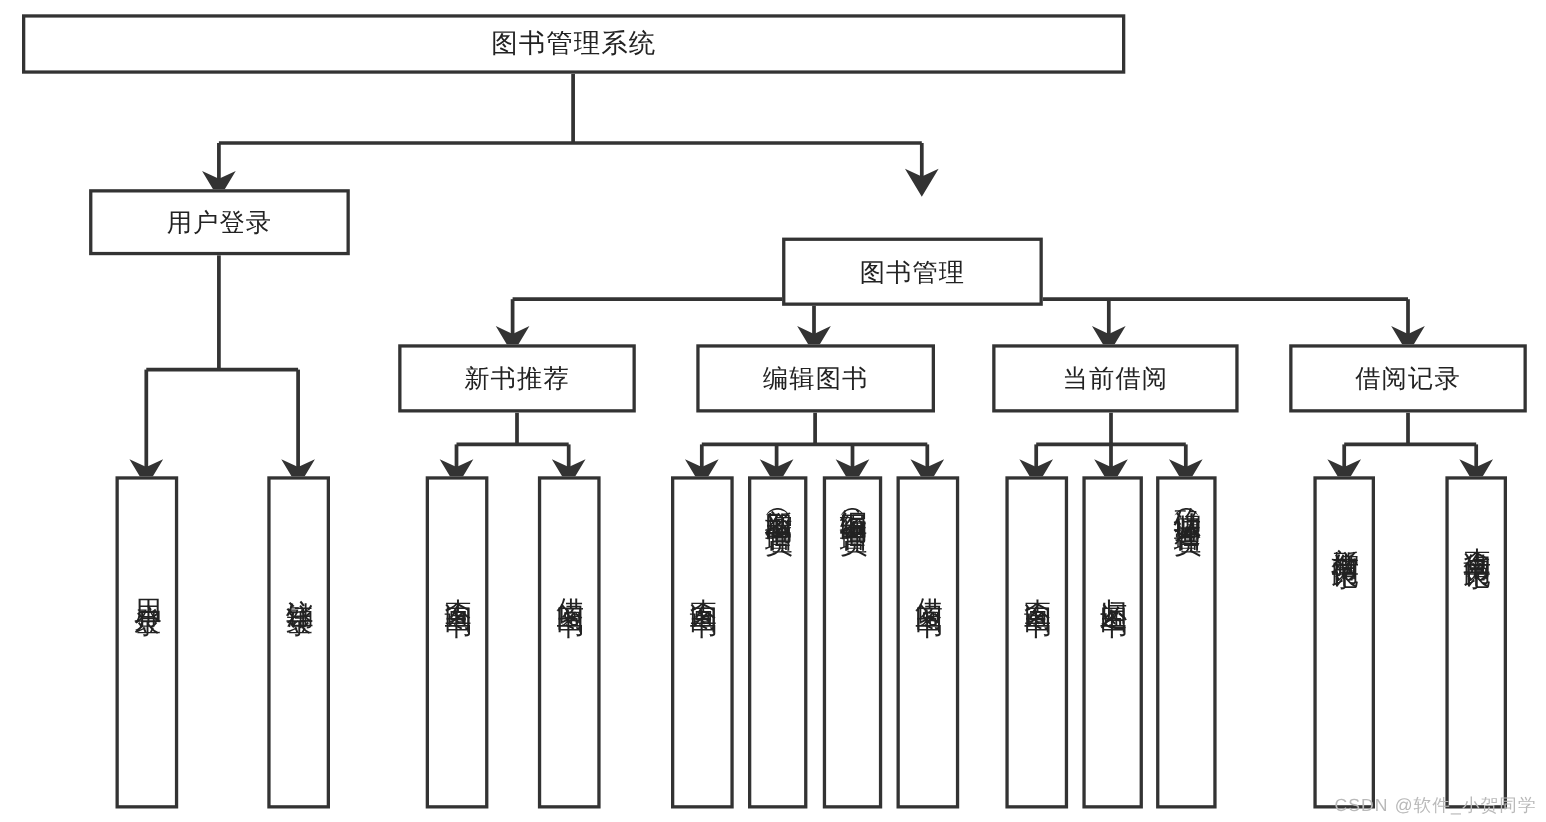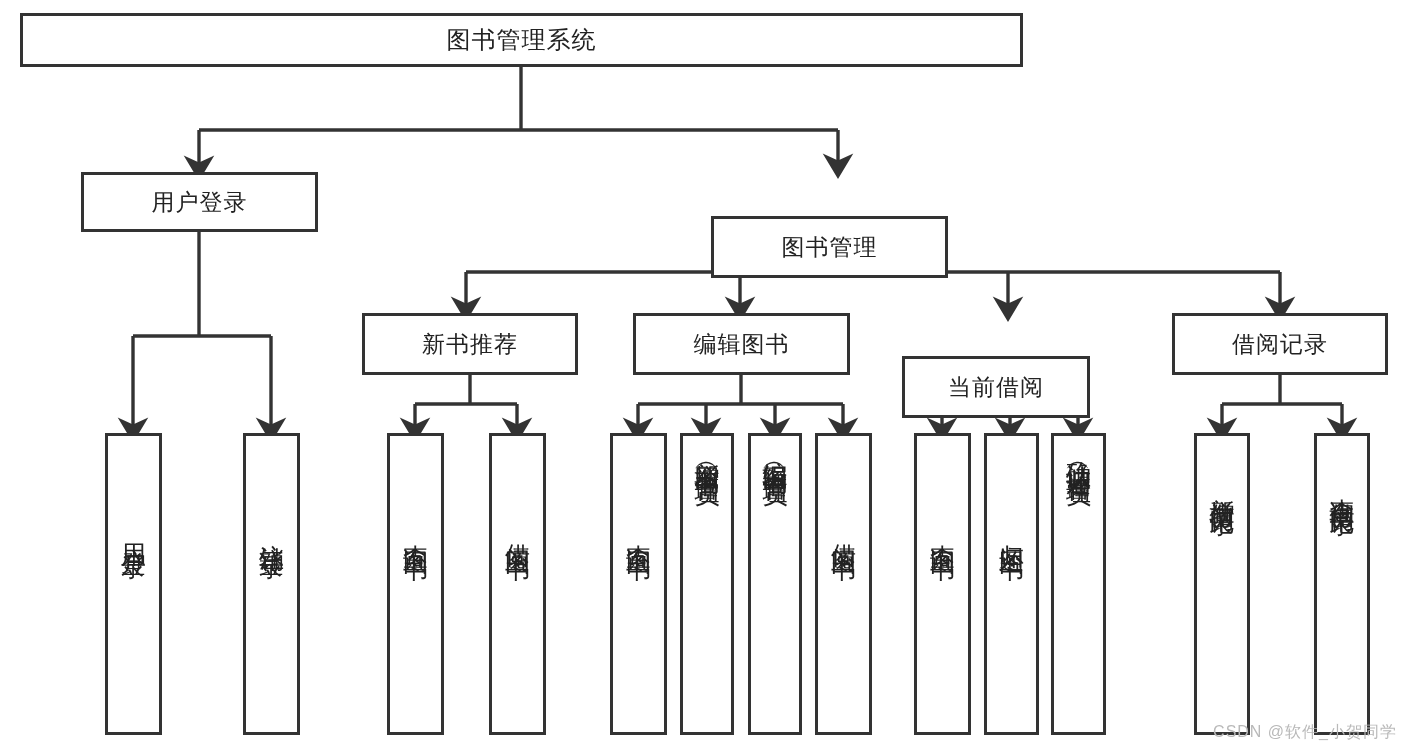--- a/index.html
+++ b/index.html
@@ -135,21 +135,21 @@
   <div class="node" style="left:711px; top:170px; width:237px; height:62px;margin-top:46px;">
     <span class="node-label">图书管理</span>
   </div>
 
   <div class="node" style="left:362px; top:313px; width:216px; height:62px;">
     <span class="node-label">新书推荐</span>
   </div>
   <div class="node" style="left:633px; top:313px; width:217px; height:62px;">
     <span class="node-label">编辑图书</span>
   </div>
-  <div class="node" style="left:902px; top:313px; width:188px; height:62px;margin-top:43px;">
+  <div class="node" style="left:902px; top:313px; width:224px; height:62px;">
     <span class="node-label">当前借阅</span>
   </div>
   <div class="node" style="left:1172px; top:313px; width:216px; height:62px;align-items:center;">
     <span class="node-label">借阅记录</span>
   </div>
 
   <div class="node leaf" style="left:105px; top:433px; width:57px; height:302px; padding-top:88px;">
     <span class="node-label">用户登录</span>
   </div>
   <div class="node leaf" style="left:243px; top:433px; width:57px; height:302px; padding-top:88px;">

